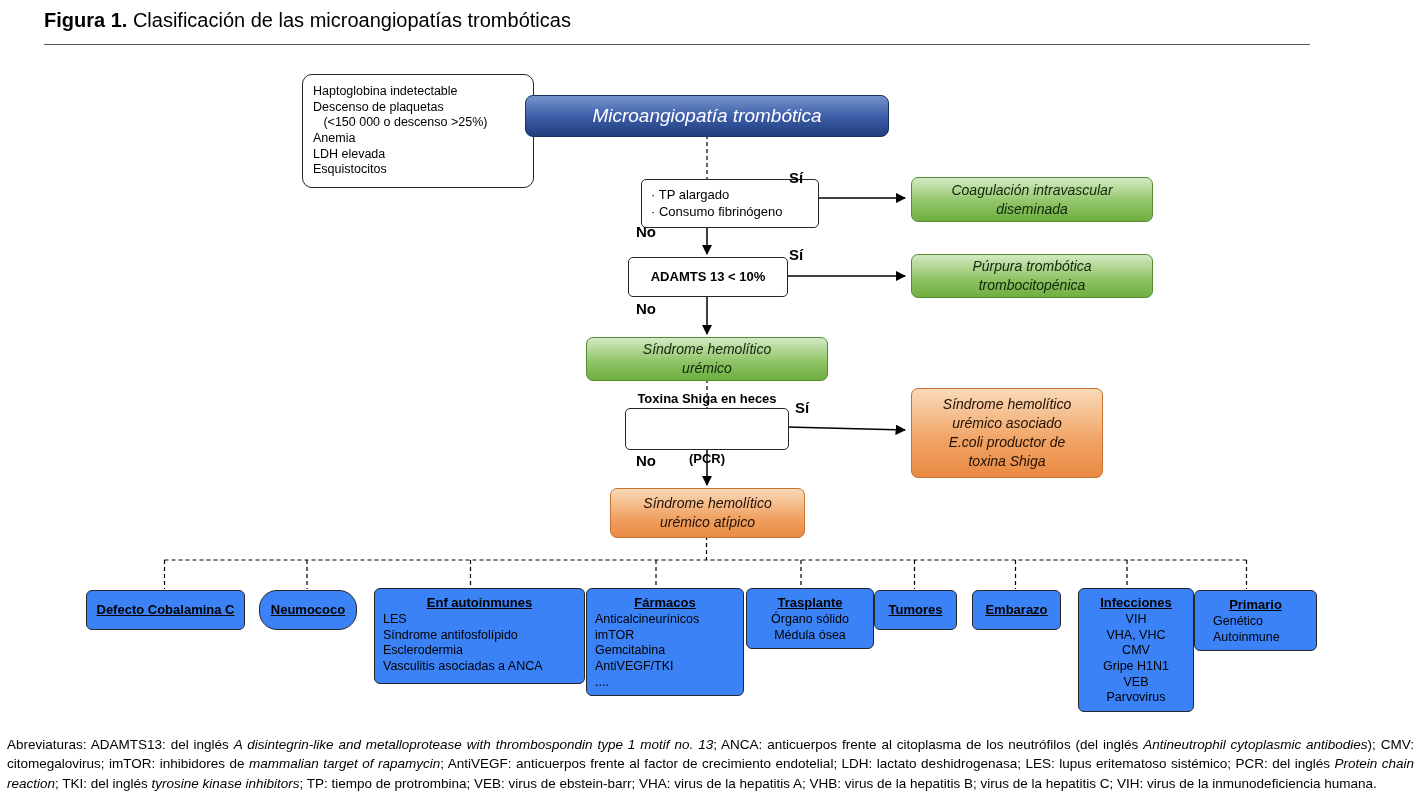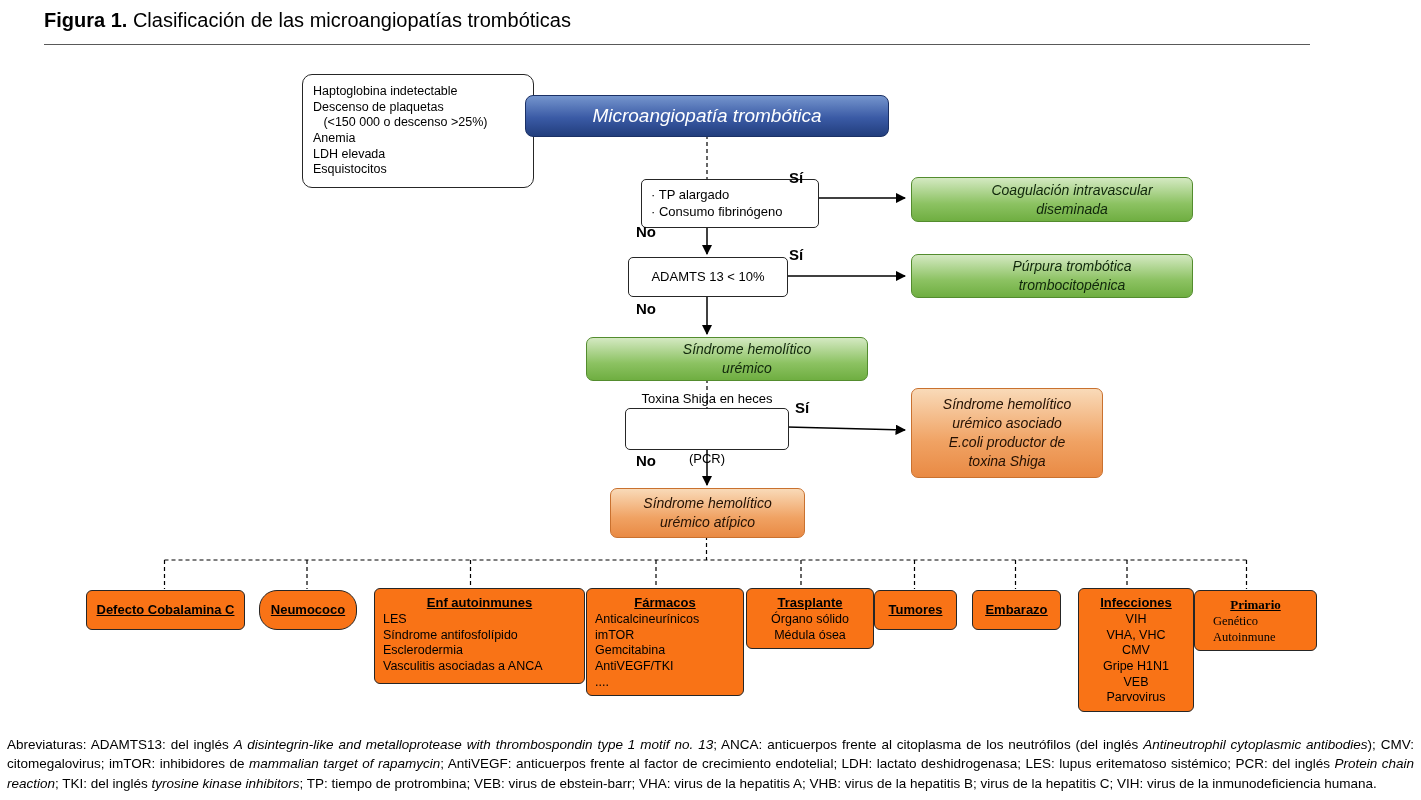--- a/index.html
+++ b/index.html
@@ -7,47 +7,47 @@
         font-family:"Liberation Sans",sans-serif;color:#000;}
   .abs{position:absolute;}
   .fig-title{left:44px;top:9px;font-size:20px;white-space:nowrap;}
   .fig-title .b{font-weight:700;}
   .rule{left:44px;top:44px;width:1266px;height:0;border-top:1px solid #595959;}
 
   
   .wbox{position:absolute;background:#fff;border:1px solid #262626;border-radius:5px;
         display:flex;flex-direction:column;justify-content:center;font-size:13px;line-height:1.3;}
   .wbox.leftpad{align-items:flex-start;padding:4px 9px;margin-left:13px;}
-  .wbox.ctr{align-items:center;text-align:center;}
+  .wbox.ctr{align-items:center;text-align:center;font-weight:bold;}
   .criteria{left:302px;top:74px;width:210px;height:104px;border-radius:10px;
             align-items:flex-start;padding:4px 10px;font-size:12.5px;line-height:1.25;justify-content:center;}
   .tp{left:628px;top:179px;width:158px;height:39px;}
   .adamts{left:628px;top:257px;width:158px;height:38px;}
   .shiga{left:625px;top:408px;width:162px;height:40px;gap:43px;}
 
   
   .node{position:absolute;display:flex;flex-direction:column;align-items:center;justify-content:center;
         text-align:center;font-style:italic;font-weight:400;border-radius:7px;}
   .root{left:525px;top:95px;width:362px;height:40px;font-size:19px;color:#fff;
         background:linear-gradient(180deg,#7595cd 0%,#3a5aa5 55%,#223e7d 100%);
         border:1px solid #1b3166;border-radius:8px;}
   .green{background:linear-gradient(180deg,#d4e9c2 0%,#8cc262 60%,#6fae41 100%);
-         border:1px solid #538c2e;color:#10270b;font-size:14px;line-height:1.35;padding-left:40px;}
+         border:1px solid #538c2e;color:#10270b;font-size:14px;line-height:1.35;}
   .orange{background:linear-gradient(180deg,#f9dab8 0%,#f0a263 60%,#e98a44 100%);
           border:1px solid #c9712f;color:#241103;font-size:14px;line-height:1.35;}
   .cid{left:911px;top:177px;width:240px;height:43px;}
   .ptt{left:911px;top:254px;width:240px;height:42px;}
   .shu{left:586px;top:337px;width:240px;height:42px;}
   .stec{left:911px;top:388px;width:190px;height:88px;}
   .atipico{left:610px;top:488px;width:193px;height:48px;}
 
   .yn{position:absolute;font-weight:700;font-size:15px;}
 
   
-  .cat{position:absolute;background:#f97316;border:1.4px solid #262626;border-radius:6px;
+  .cat{position:absolute;background:#3b82f6;border:1.4px solid #262626;border-radius:6px;
        padding:5px 8px;font-size:12.5px;line-height:1.25;}
   .cat .ct{font-weight:700;text-decoration:underline;text-align:center;font-size:13px;line-height:1.4;}
   .cat.simple{display:flex;align-items:center;justify-content:center;padding:0;}
   .cat .items{font-size:12.5px;}
   .cat .items.ctr{text-align:center;}
   .line{display:block;}
 
   .abbr{left:7px;top:735px;width:1407px;font-size:13.5px;line-height:1.44;text-align:justify;}
   svg.conn{position:absolute;left:0;top:0;pointer-events:none;}
 </style>
@@ -193,21 +193,21 @@
     <div class="items ctr">
         <span class="line">VIH</span>
         <span class="line">VHA, VHC</span>
         <span class="line">CMV</span>
         <span class="line">Gripe H1N1</span>
         <span class="line">VEB</span>
         <span class="line">Parvovirus</span>
       </div>
   </div>
 
-  <div class="cat" style="left:1194px;top:590px;width:105px;min-height:44px;font-family:Liberation Serif, serif;">
+  <div class="cat" style="left:1194px;top:590px;width:105px;min-height:44px;">
     <div class="ct">Primario</div>
     <div class="items" style="padding-left:10px;">
         <span class="line">Genético</span>
         <span class="line">Autoinmune</span>
       </div>
   </div>
 
   <div class="abs abbr"><span>Abreviaturas: ADAMTS13: del inglés </span><i>A disintegrin-like and metalloprotease with thrombospondin type 1 motif no. 13</i><span>; ANCA: anticuerpos frente al citoplasma de los neutrófilos (del inglés </span><i>Antineutrophil cytoplasmic antibodies</i><span>); CMV: citomegalovirus; imTOR: inhibidores de </span><i>mammalian target of rapamycin</i><span>; AntiVEGF: anticuerpos frente al factor de crecimiento endotelial; LDH: lactato deshidrogenasa; LES: lupus eritematoso sistémico; PCR: del inglés </span><i>Protein chain reaction</i><span>; TKI: del inglés </span><i>tyrosine kinase inhibitors</i><span>; TP: tiempo de protrombina; VEB: virus de ebstein-barr; VHA: virus de la hepatitis A; VHB: virus de la hepatitis B; virus de la hepatitis C; VIH: virus de la inmunodeficiencia humana.</span></div>
 
 </div>

